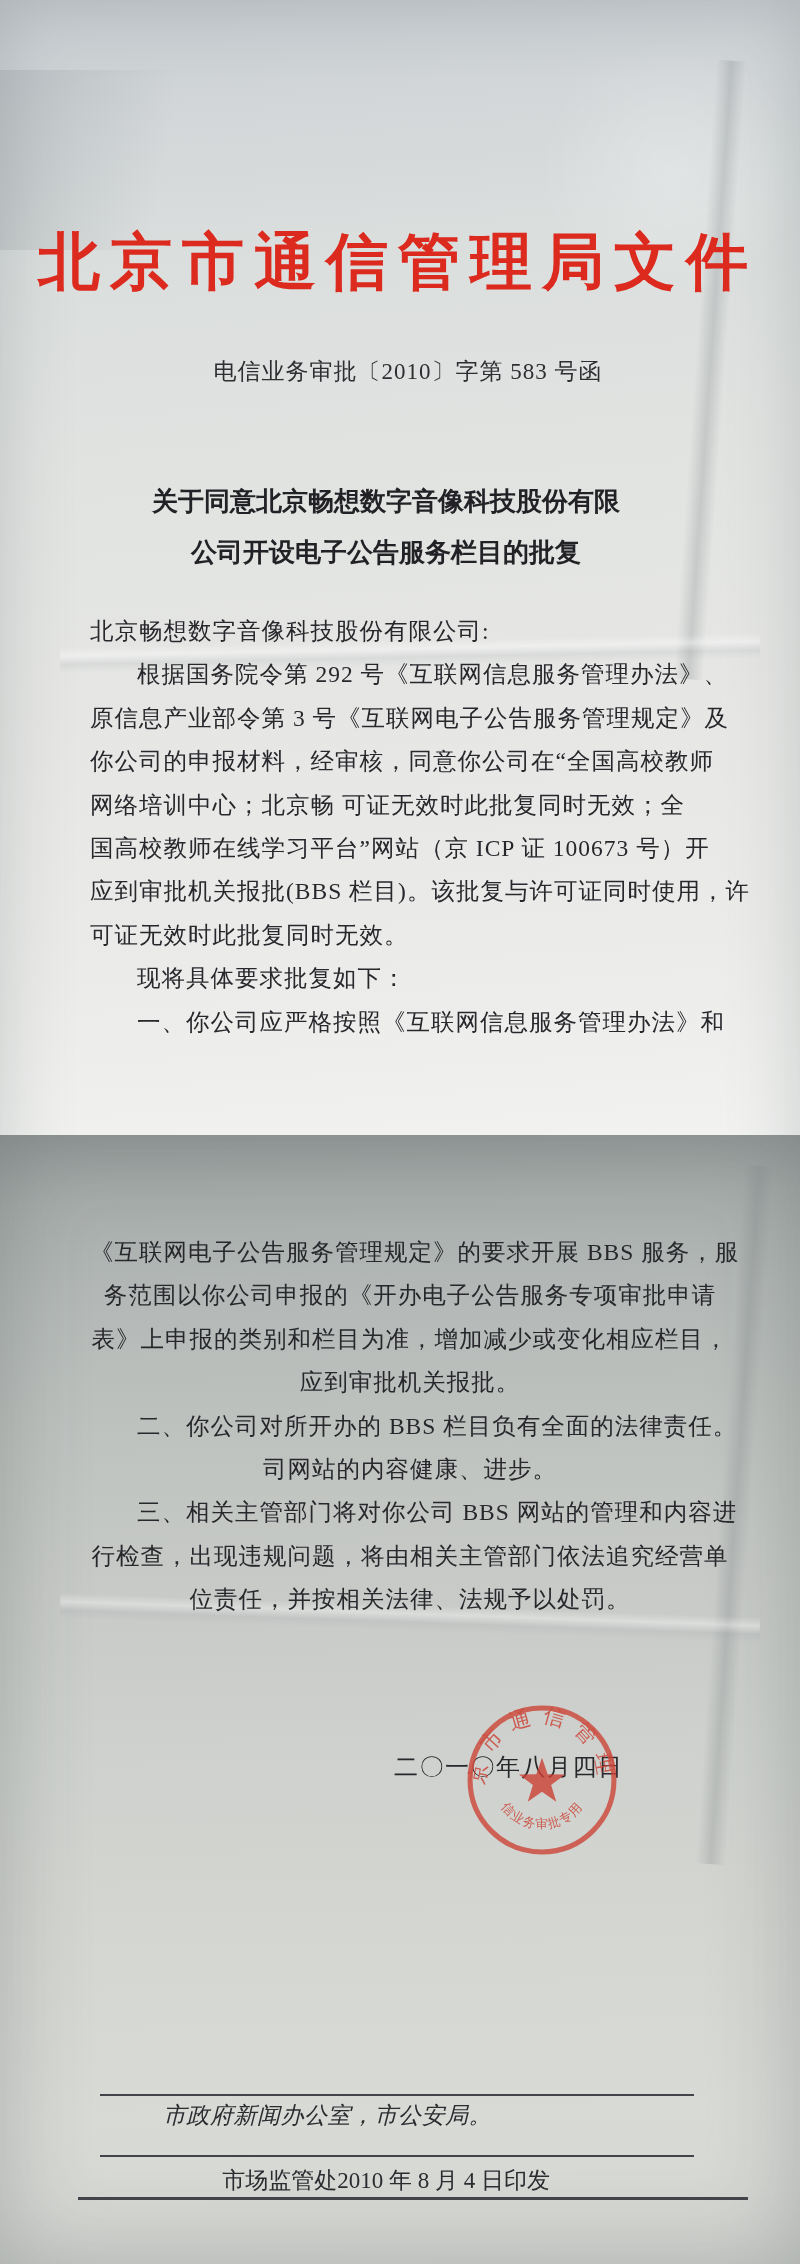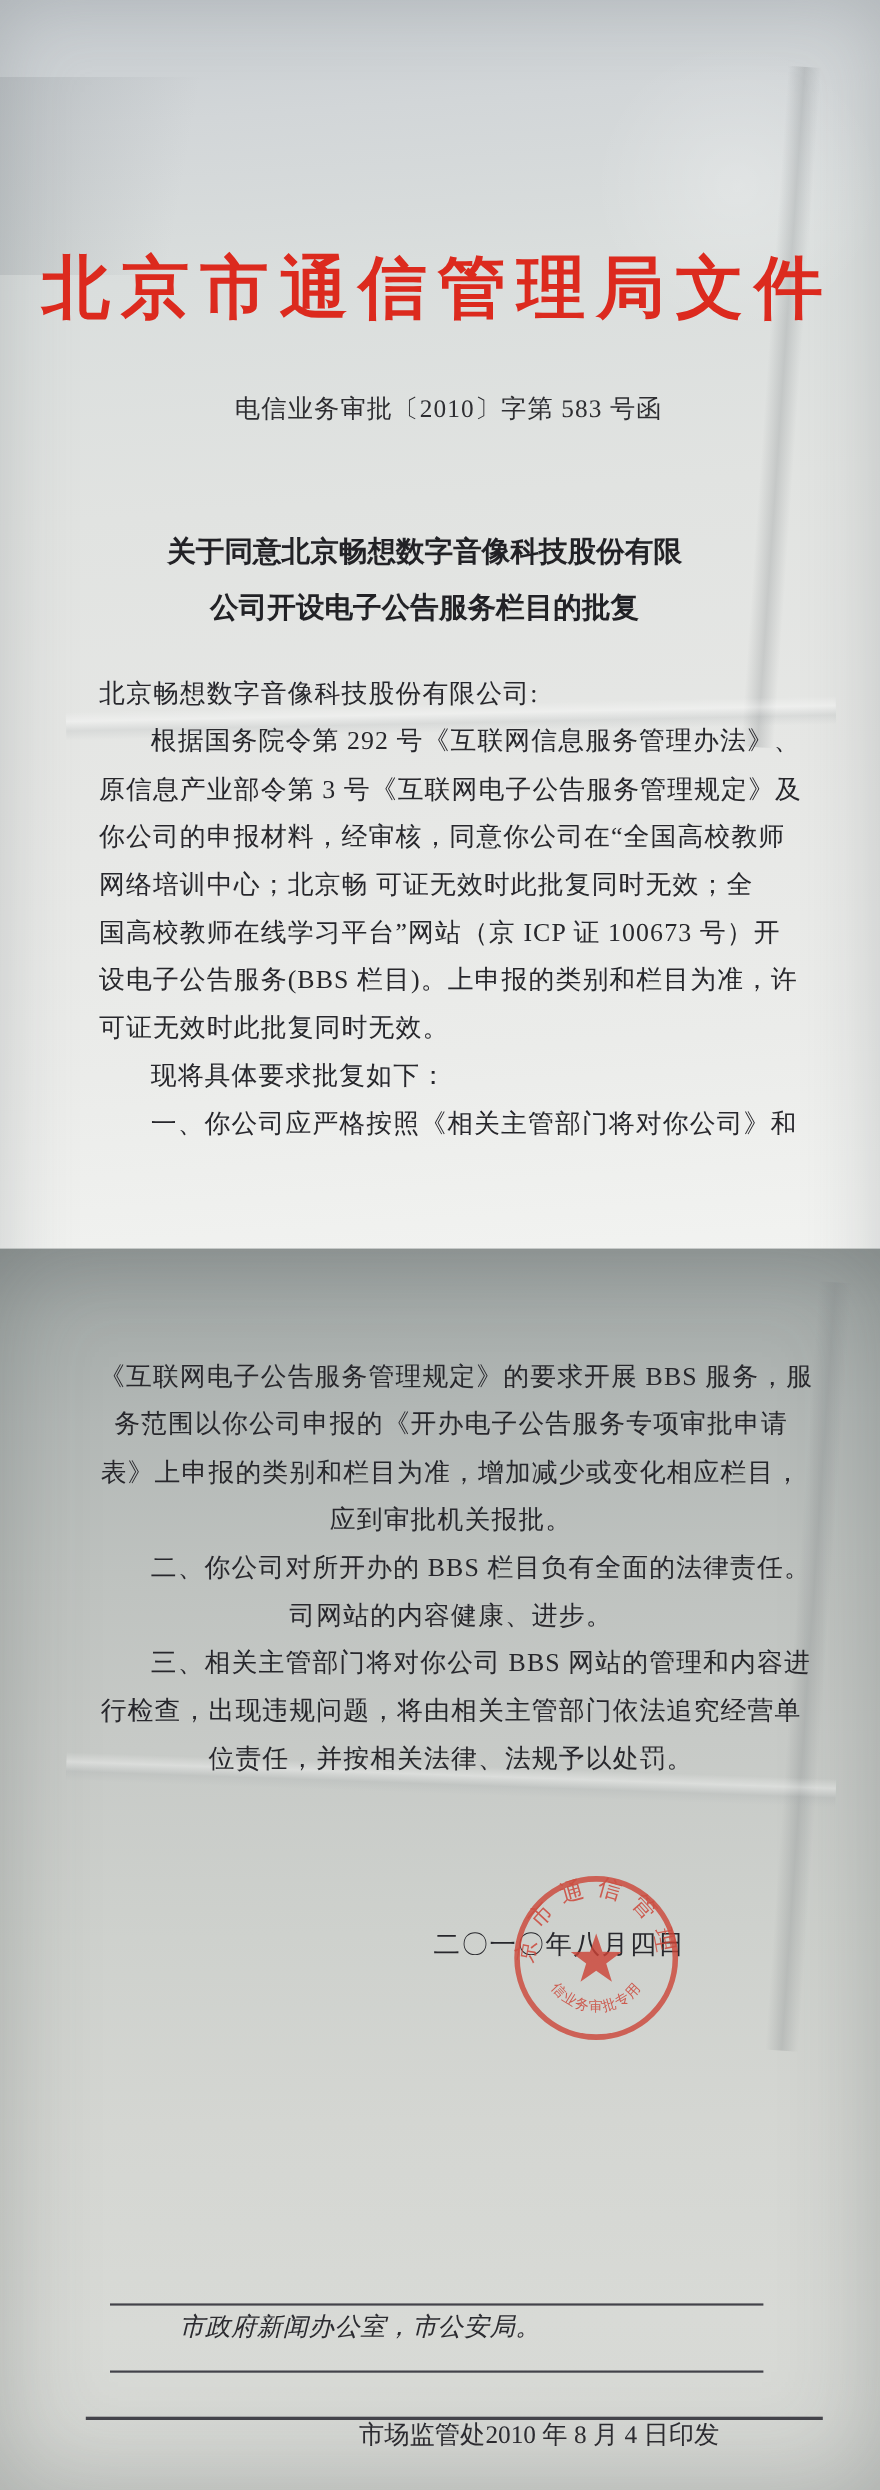--- a/index.html
+++ b/index.html
@@ -60,22 +60,22 @@
   .rule1{top:959px;left:100px;width:594px;}
   .rule2{top:1020px;left:100px;width:594px;}
   .rule3{top:1062px;left:78px;width:670px;border-top-width:3px;}
   .cc{
     position:absolute;top:966px;left:118px;width:600px;
     font-size:23px;line-height:30px;color:#2b2b30;letter-spacing:.5px;
   }
   .cc .line2{padding-left:45px;font-style:italic;}
   .issuer-row{
     position:absolute;top:1028px;left:118px;width:576px;height:34px;
-    display:flex;justify-content:flex-end;align-items:center;
-    font-size:23px;color:#2b2b30;padding-right:0;box-sizing:border-box;margin-top:33px;
+    display:flex;justify-content:center;align-items:center;
+    font-size:23px;color:#2b2b30;padding-right:0;box-sizing:border-box;
   }
   .issuer-row .print-date{padding-right:40px;}
   .seal-text{font-family:"Liberation Serif","DejaVu Serif",serif;}
 </style>
 </head>
 <body>
 
 <div class="photo photo1">
   <div class="crease c1"></div>
   <div class="crease c2"></div>
@@ -91,24 +91,24 @@
     <div>公司开设电子公告服务栏目的批复</div>
   </div>
 
   <div class="bodyblock body1">
     <div class="line">北京畅想数字音像科技股份有限公司:</div>
     <div class="line indent">根据国务院令第 292 号《互联网信息服务管理办法》、</div>
     <div class="line">原信息产业部令第 3 号《互联网电子公告服务管理规定》及</div>
     <div class="line">你公司的申报材料，经审核，同意你公司在“全国高校教师</div>
     <div class="line">网络培训中心；北京畅 可证无效时此批复同时无效；全</div>
     <div class="line">国高校教师在线学习平台”网站（京 ICP 证 100673 号）开</div>
-    <div class="line">设电子公告服务(BBS 栏目)。上申报的类别和栏目为准，许</div>
+    <div class="line">应到审批机关报批(BBS 栏目)。该批复与许可证同时使用，许</div>
     <div class="line">可证无效时此批复同时无效。</div>
     <div class="line indent">现将具体要求批复如下：</div>
-    <div class="line indent">一、你公司应严格按照《相关主管部门将对你公司》和</div>
+    <div class="line indent">一、你公司应严格按照《互联网信息服务管理办法》和</div>
   </div>
 </div>
 
 <div class="photo photo2">
   <div class="crease c3" style="left:720px;top:30px;height:700px;"></div>
   <div class="crease c4" style="top:470px;transform:rotate(2deg);"></div>
 
   <div class="bodyblock body2">
     <div class="line">《互联网电子公告服务管理规定》的要求开展 BBS 服务，服</div>
     <div class="line">务范围以你公司申报的《开办电子公告服务专项审批申请</div>

